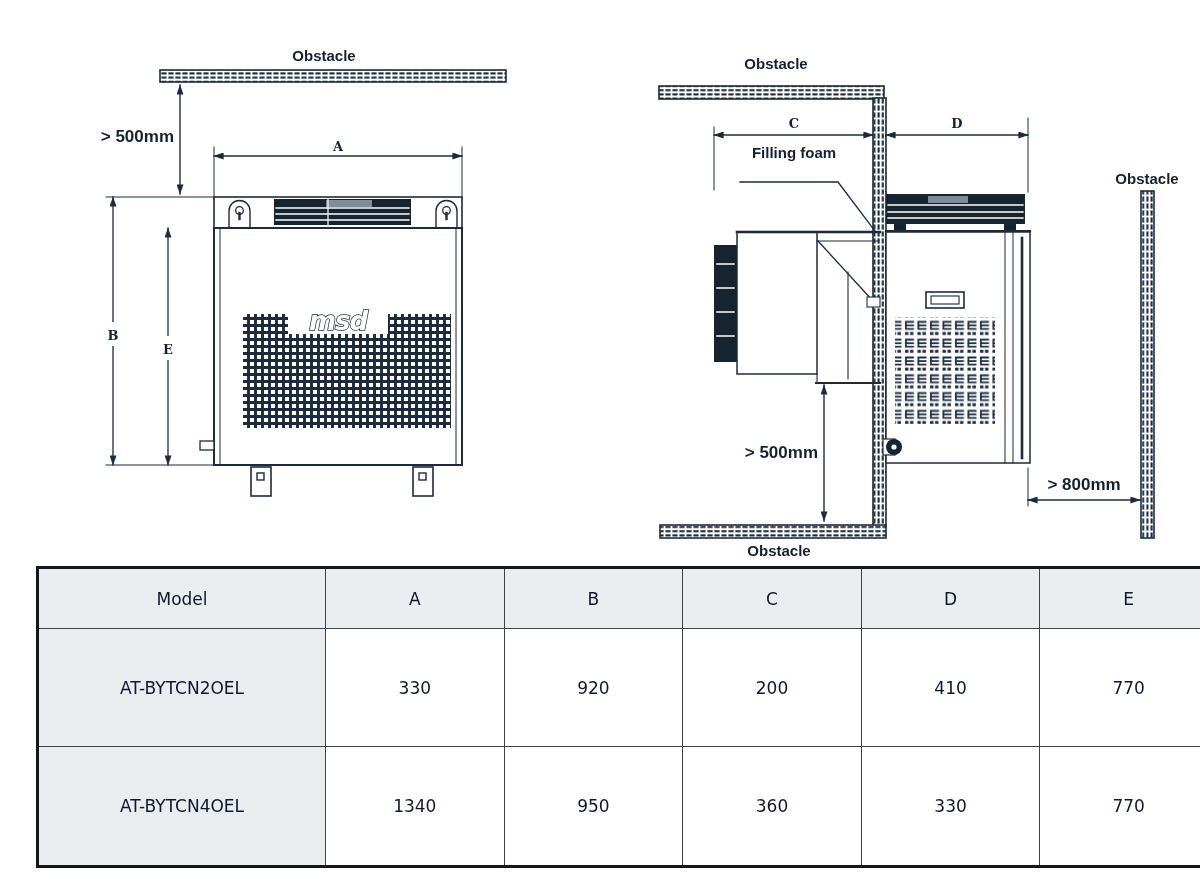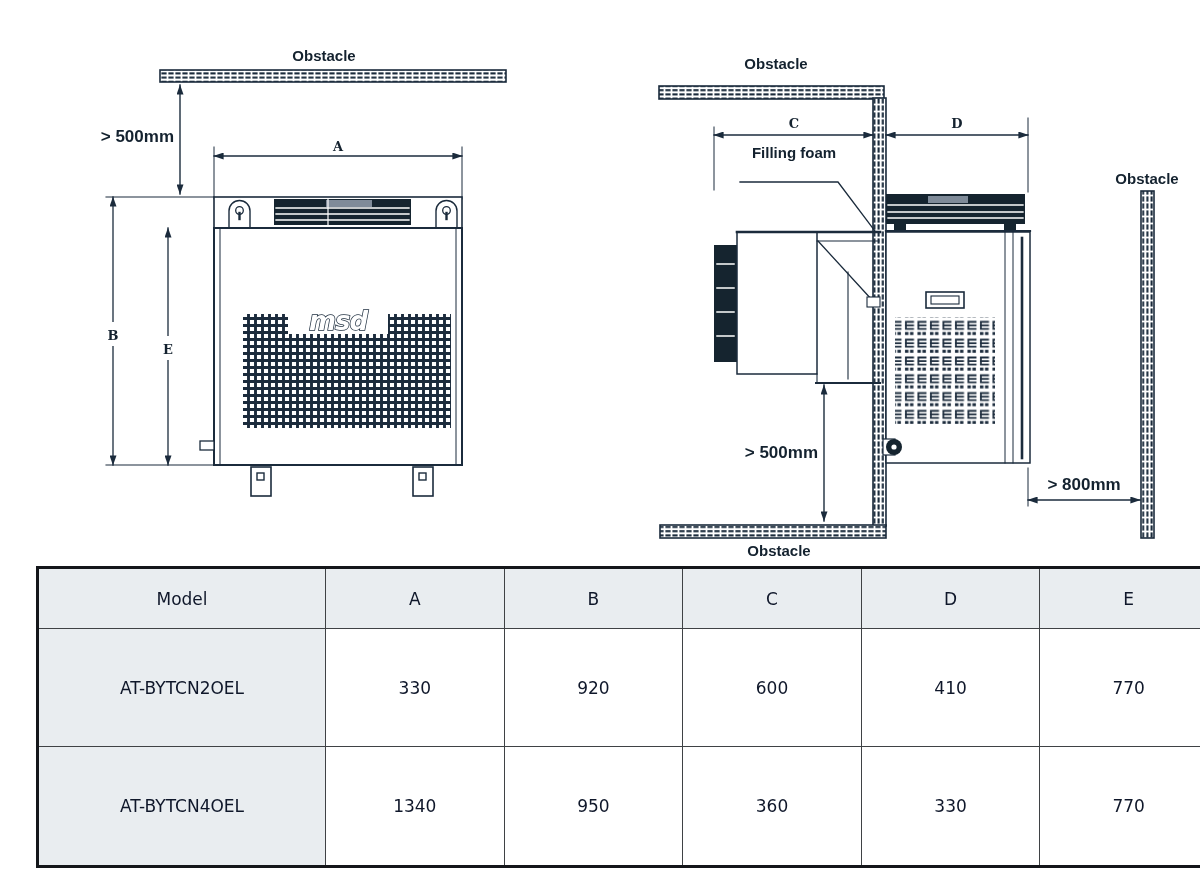--- a/index.html
+++ b/index.html
@@ -224,21 +224,21 @@
       <th>C</th>
       <th>D</th>
       <th>E</th>
     </tr>
   </thead>
   <tbody>
     <tr>
       <td class="model">AT-BYTCN2OEL</td>
       <td>330</td>
       <td>920</td>
-      <td>600</td>
+      <td>200</td>
       <td>410</td>
       <td>770</td>
     </tr>
     <tr>
       <td class="model">AT-BYTCN4OEL</td>
       <td>1340</td>
       <td>950</td>
       <td>360</td>
       <td>330</td>
       <td>770</td>

